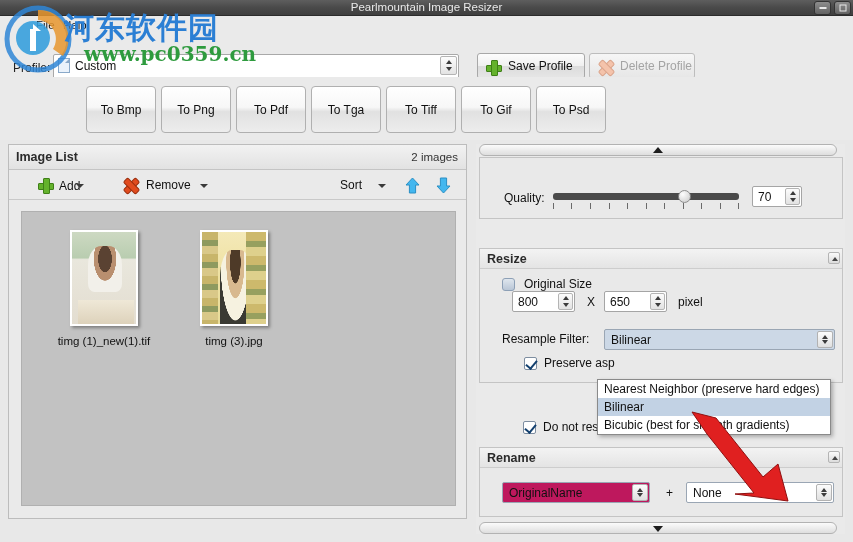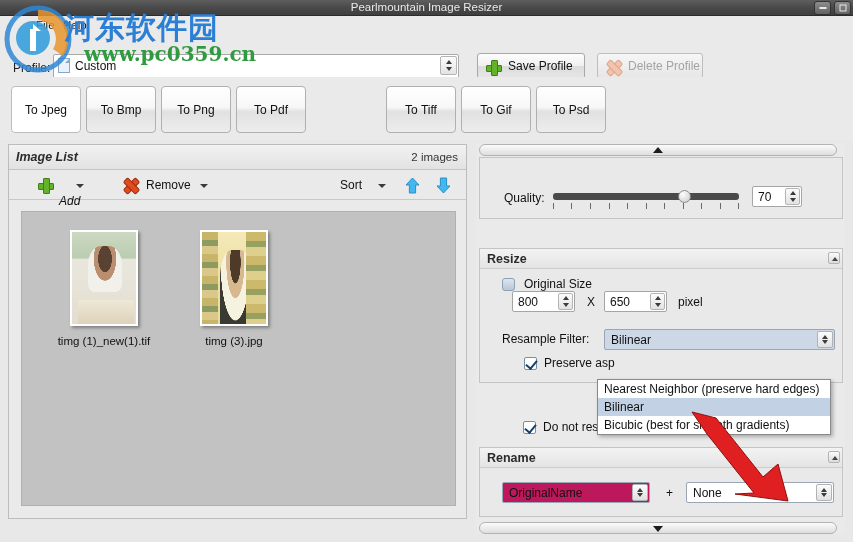--- a/index.html
+++ b/index.html
@@ -94,21 +94,21 @@
   }
   .arr-up { top:3px; border-bottom:4px solid #3b3b3b; }
   .arr-dn { bottom:3px; border-top:4px solid #3b3b3b; }
 
   .tool-btn {
     position:absolute; top:18px; height:26px;
     background:linear-gradient(to bottom,#fdfdfd 0%,#f0f0f0 48%,#dcdcdc 52%,#e6e6e6 100%);
     border:1px solid #a8a8a8; border-radius:3px;
     font-size:12px; color:#111;
   }
-  .tool-btn.disabled { color:#a4a4a4; background:linear-gradient(to bottom,#f6f6f6,#e6e6e6); border-color:#bdbdbd;margin-left:8px; }
+  .tool-btn.disabled { color:#a4a4a4; background:linear-gradient(to bottom,#f6f6f6,#e6e6e6); border-color:#bdbdbd; }
   #save-profile-button { left:477px; width:108px; }
   #delete-profile-button { left:589px; width:106px; }
   .tool-btn .lbl { position:absolute; left:30px; top:5px; }
   .plus-icon {
     position:absolute; left:8px; top:6px; width:14px; height:14px;
   }
   .plus-icon:before, .plus-icon:after {
     content:""; position:absolute; background:#64b22c;
     border:1px solid #3f7f18; border-radius:1px;
   }
@@ -145,29 +145,29 @@
     position:absolute; left:8px; top:144px; width:459px; height:375px;
     background:#eaeaea;
     border:1px solid #bcbcbc;
   }
   .panel-header {
     position:absolute; left:0; top:0; width:100%; height:25px;
     background:linear-gradient(to bottom,#f2f2f2,#e2e2e2);
     border-bottom:1px solid #c4c4c4;
   }
   .panel-title {
-    position:absolute; left:7px; top:5px; font-size:12.5px; font-weight:bold; color:#2b2b2b;font-style:italic;
+    position:absolute; left:7px; top:5px; font-size:12.5px; font-weight:bold; color:#2b2b2b;
   }
   .panel-count { position:absolute; right:8px; top:6px; font-size:11.5px; color:#333; }
   .list-toolbar {
     position:absolute; left:0; top:25px; width:100%; height:30px;
     background:#eaeaea; border-bottom:1px solid #c9c9c9;
   }
   .tb-item { position:absolute; top:6px; font-size:12px; color:#111; }
-  #add-button-label { left:50px; top:24px;font-style:italic; }
+  #add-button-label { left:50px; top:9px; }
   #remove-button-label { left:137px; top:8px; }
   #sort-button-label { left:331px; top:8px; }
   .tb-caret {
     position:absolute; top:14px; width:0; height:0;
     border-left:4px solid transparent; border-right:4px solid transparent;
     border-top:4px solid #3a3a3a;
   }
   #add-caret { left:67px; }
   #remove-caret { left:191px; }
   #sort-caret { left:369px; }
@@ -404,24 +404,24 @@
     <span class="lbl">Save Profile</span>
   </div>
 
   <div class="tool-btn disabled" id="delete-profile-button">
     <span class="x-icon pale"></span>
     <span class="lbl">Delete Profile</span>
   </div>
 </div>
 
 <div class="fmt-row">
-  <div class="fmt-btn selected" style="left:11px">To Jpeg</div>
   <div class="fmt-btn" style="left:161px">To Png</div>
   <div class="fmt-btn" style="left:86px">To Bmp</div>
   <div class="fmt-btn" style="left:236px">To Pdf</div>
+  <div class="fmt-btn" style="left:311px">To Tga</div>
   <div class="fmt-btn" style="left:386px">To Tiff</div>
   <div class="fmt-btn" style="left:461px">To Gif</div>
   <div class="fmt-btn" style="left:536px">To Psd</div>
 </div>
 
 <div class="left-panel">
 
   <div class="panel-header">
     <span class="panel-title">Image List</span>
     <span class="panel-count">2 images</span>

